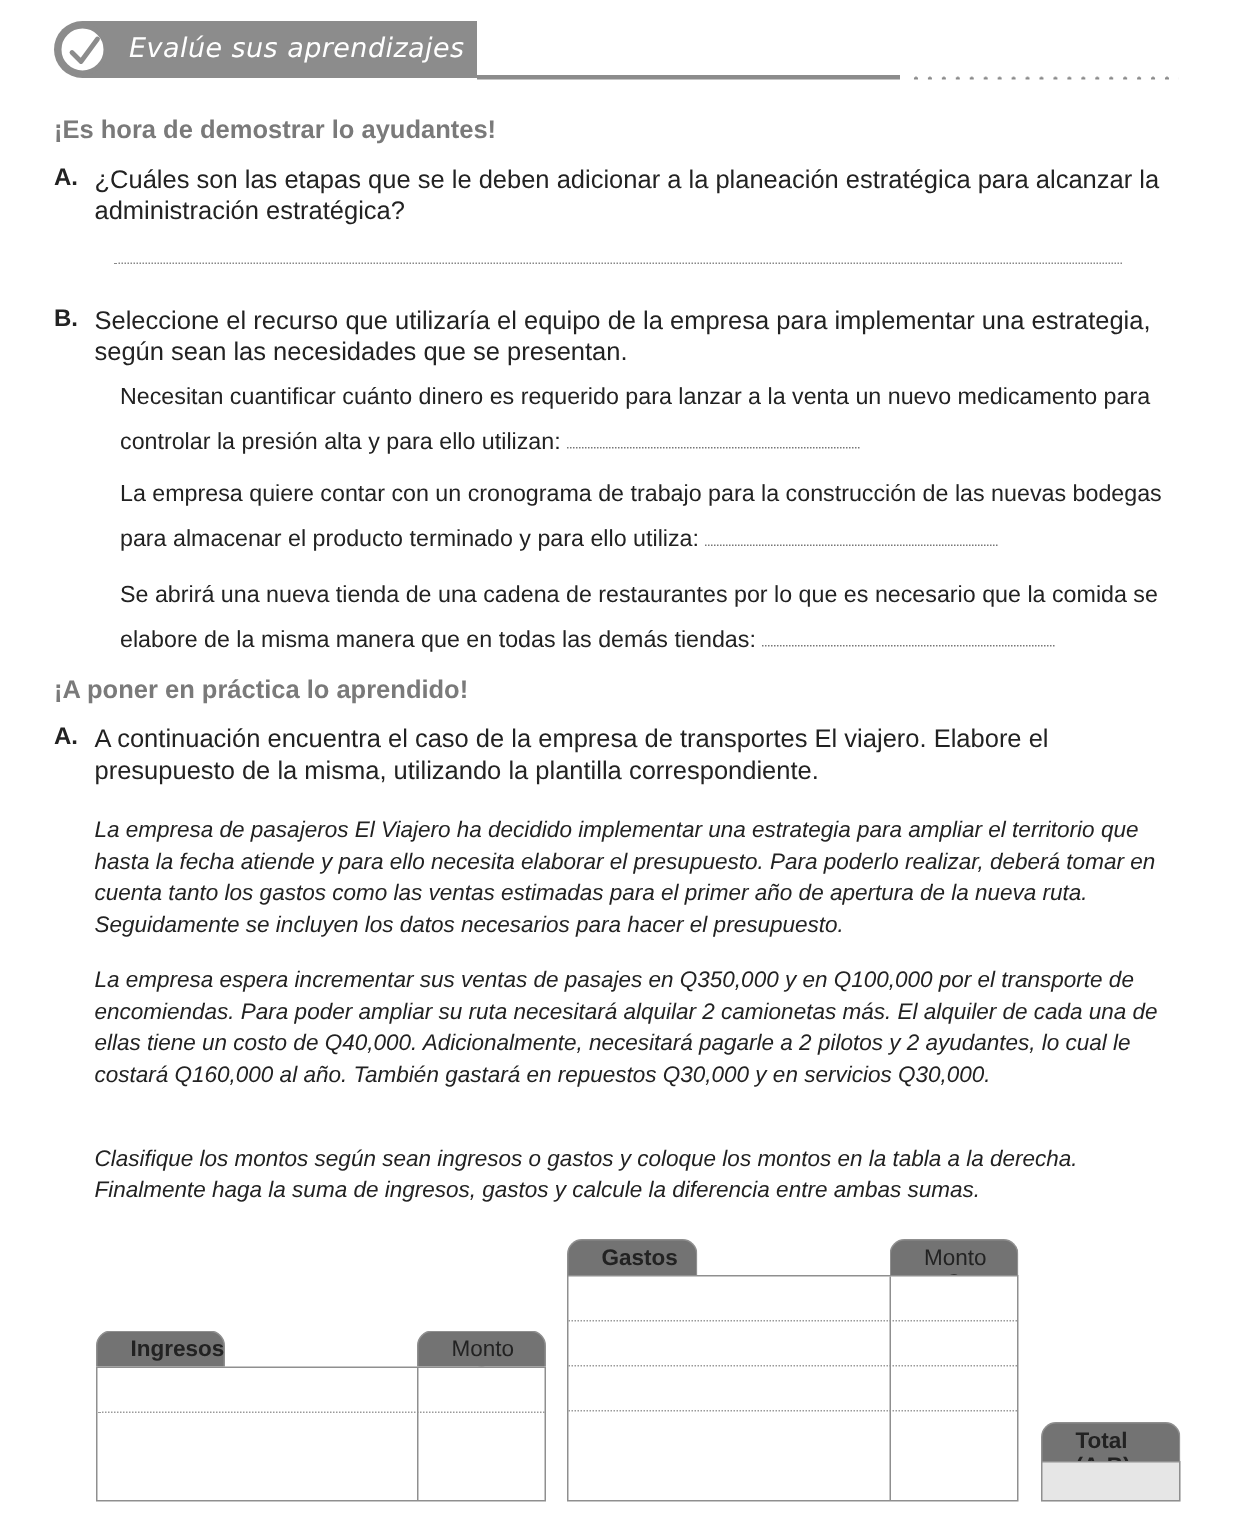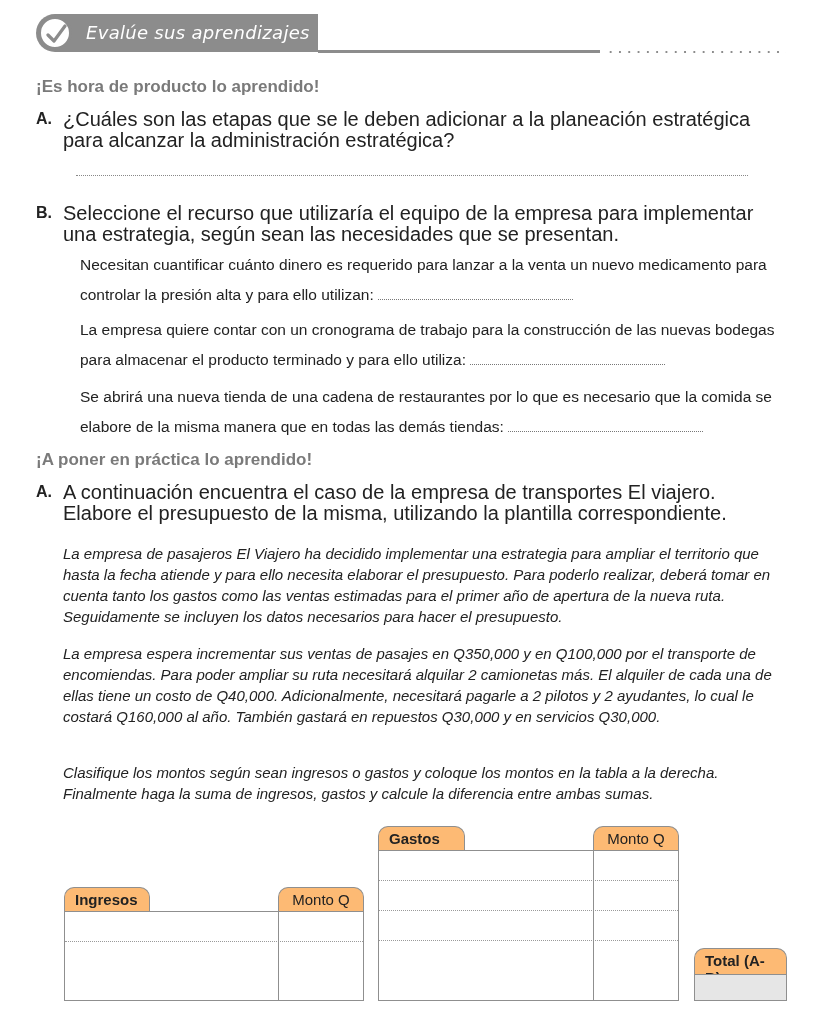--- a/index.html
+++ b/index.html
@@ -10,32 +10,32 @@
   .banner { position: absolute; left: 36px; top: 14px; width: 282px; height: 38px; background: #8c8c8c; border-radius: 20px 0 0 20px; }
   .check-circle { position: absolute; left: 38px; top: 16px; width: 34px; height: 34px; border-radius: 50%; background: #fff; border: 3px solid #8c8c8c; }
   .check-circle svg { position: absolute; left: 4px; top: 4px; }
   .banner-title { position: absolute; left: 86px; top: 22px; font-family: "DejaVu Sans", sans-serif; font-style: italic; font-size: 18px; color: #ffffff; letter-spacing: 0.3px; }
   .banner-rule { position: absolute; left: 318px; top: 50px; width: 282px; height: 3px; background: #8c8c8c; }
   .banner-dots { position: absolute; left: 606px; top: 51px; width: 180px; height: 2px; background-image: radial-gradient(circle, #8c8c8c 1.2px, transparent 1.4px); background-size: 9.3px 3px; background-repeat: repeat-x; }
 
   .section-head { position: absolute; left: 36px; font-size: 17px; font-weight: bold; color: #7a7a7a; }
 
   .q-letter { position: absolute; left: 36px; font-weight: bold; font-size: 16px; color: #222; }
-  .q-text { position: absolute; left: 63px; width: 724px; font-size: 20px; line-height: 21px; color: #222; }
+  .q-text { position: absolute; left: 63px; width: 724px; font-size: 17px; line-height: 21px; color: #222; }
 
   .sub-item { position: absolute; left: 80px; width: 710px; font-size: 15.5px; line-height: 30px; color: #222; }
   .fill-line { display: inline-block; width: 195px; border-bottom: 1px dotted #777; height: 14px; vertical-align: baseline; margin-left: 4px; }
 
   .answer-line { position: absolute; left: 76px; top: 175px; width: 672px; border-bottom: 1px dotted #888; }
 
   .case-text { position: absolute; left: 63px; width: 726px; font-size: 15px; line-height: 21px; font-style: italic; color: #222; }
 
   
   .tbl { position: absolute; }
-  .tab { position: absolute; border: 1.5px solid #8f8f8f; border-bottom: none; border-radius: 10px 10px 0 0; background: #fdba74; font-size: 15px; padding: 3px 10px; color: #222; }
+  .tab { position: absolute; border: 1.5px solid #8f8f8f; border-bottom: none; border-radius: 10px 10px 0 0; background: #737373; font-size: 15px; padding: 3px 22px; color: #222; }
   .tab.bold { font-weight: bold; }
   .grid { position: absolute; border: 1.5px solid #8f8f8f; background: #fff; }
   .row { position: absolute; left: 0; right: 0; border-top: 1px dotted #9a9a9a; }
   .vsep { position: absolute; top: 0; bottom: 0; border-left: 1.5px solid #8f8f8f; }
   .sum-row { position: absolute; left: 0; right: 0; bottom: 0; background: #e6e6e6; border-top: 1.5px solid #8f8f8f; font-size: 15px; color: #333; }
   .sum-row span { position: absolute; left: 6px; top: 5px; }
   .cell { position: absolute; }
 </style>
 </head>
 <body>
@@ -43,21 +43,21 @@
 <div class="banner"></div>
 <div class="check-circle">
   <svg width="22" height="22" viewBox="0 0 22 22">
       <path d="M3 12 L9 18 L20 3" stroke="#8c8c8c" stroke-width="3.2" fill="none" stroke-linecap="round" stroke-linejoin="round"></path>
     </svg>
 </div>
 <div class="banner-title">Evalúe sus aprendizajes</div>
 <div class="banner-rule"></div>
 <div class="banner-dots"></div>
 
-<div class="section-head" style="top:77px;">¡Es hora de producto lo aprendido!</div>
+<div class="section-head" style="top:77px;">¡Es hora de demostrar lo ayudantes!</div>
 
 <div class="q-letter" style="top:110px;">A.</div>
 <div class="q-text" style="top:109px;">¿Cuáles son las etapas que se le deben adicionar a la planeación estratégica para alcanzar la administración estratégica?</div>
 <div class="answer-line"></div>
 
 <div class="q-letter" style="top:204px;">B.</div>
 <div class="q-text" style="top:203px;">Seleccione el recurso que utilizaría el equipo de la empresa para implementar una estrategia, según sean las necesidades que se presentan.</div>
 
 <div class="sub-item" style="top:250px;">
   <span>Necesitan cuantificar cuánto dinero es requerido para lanzar a la venta un nuevo medicamento para controlar la presión alta y para ello utilizan:</span><span class="fill-line"></span>

